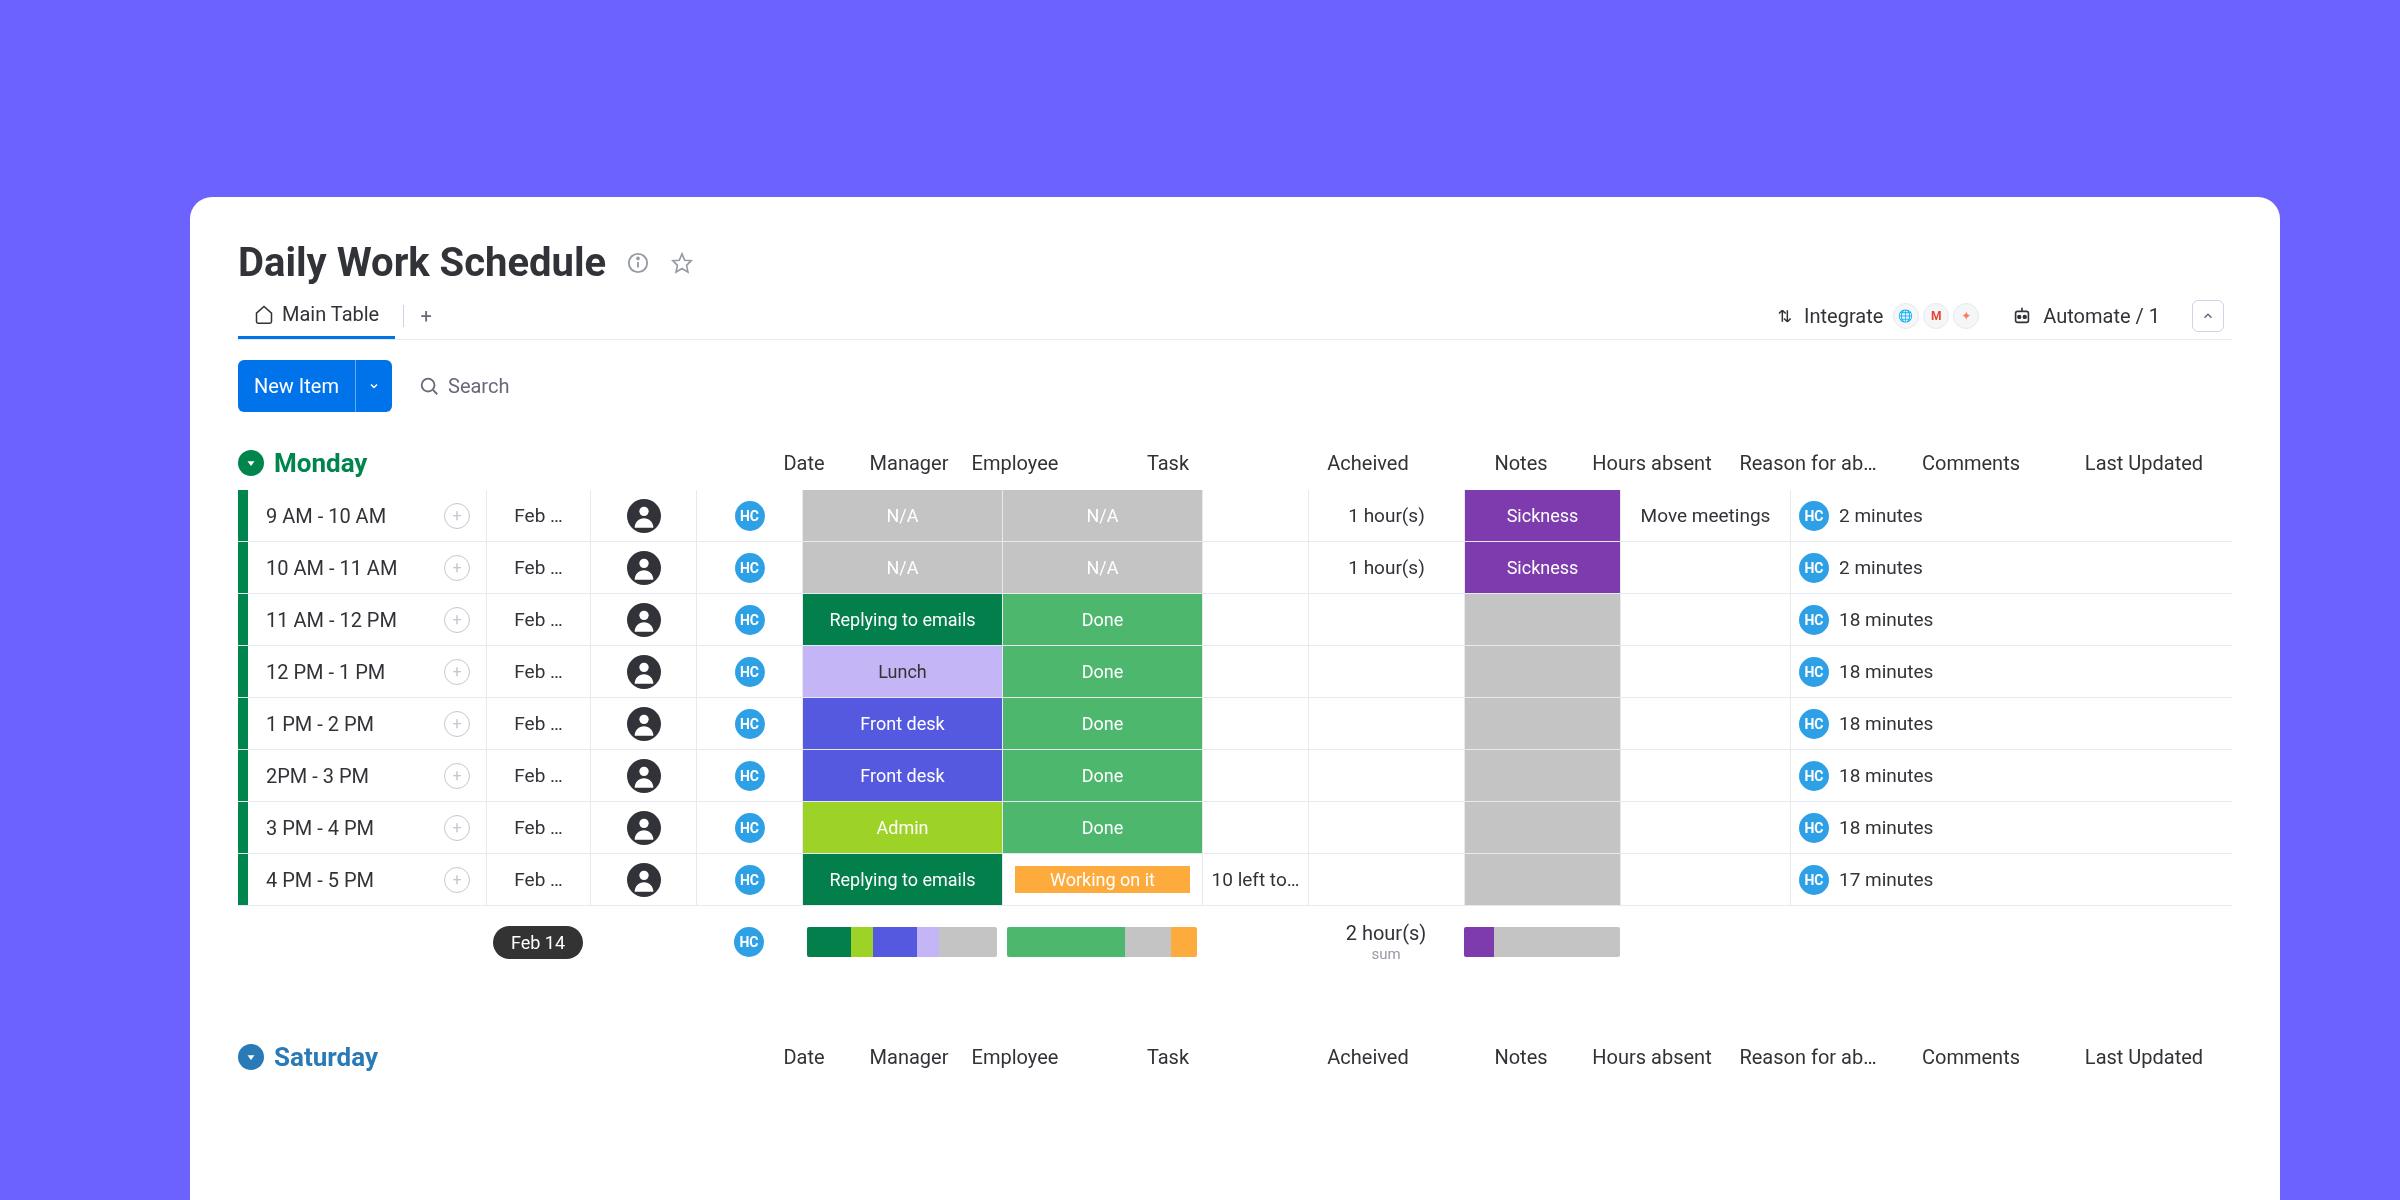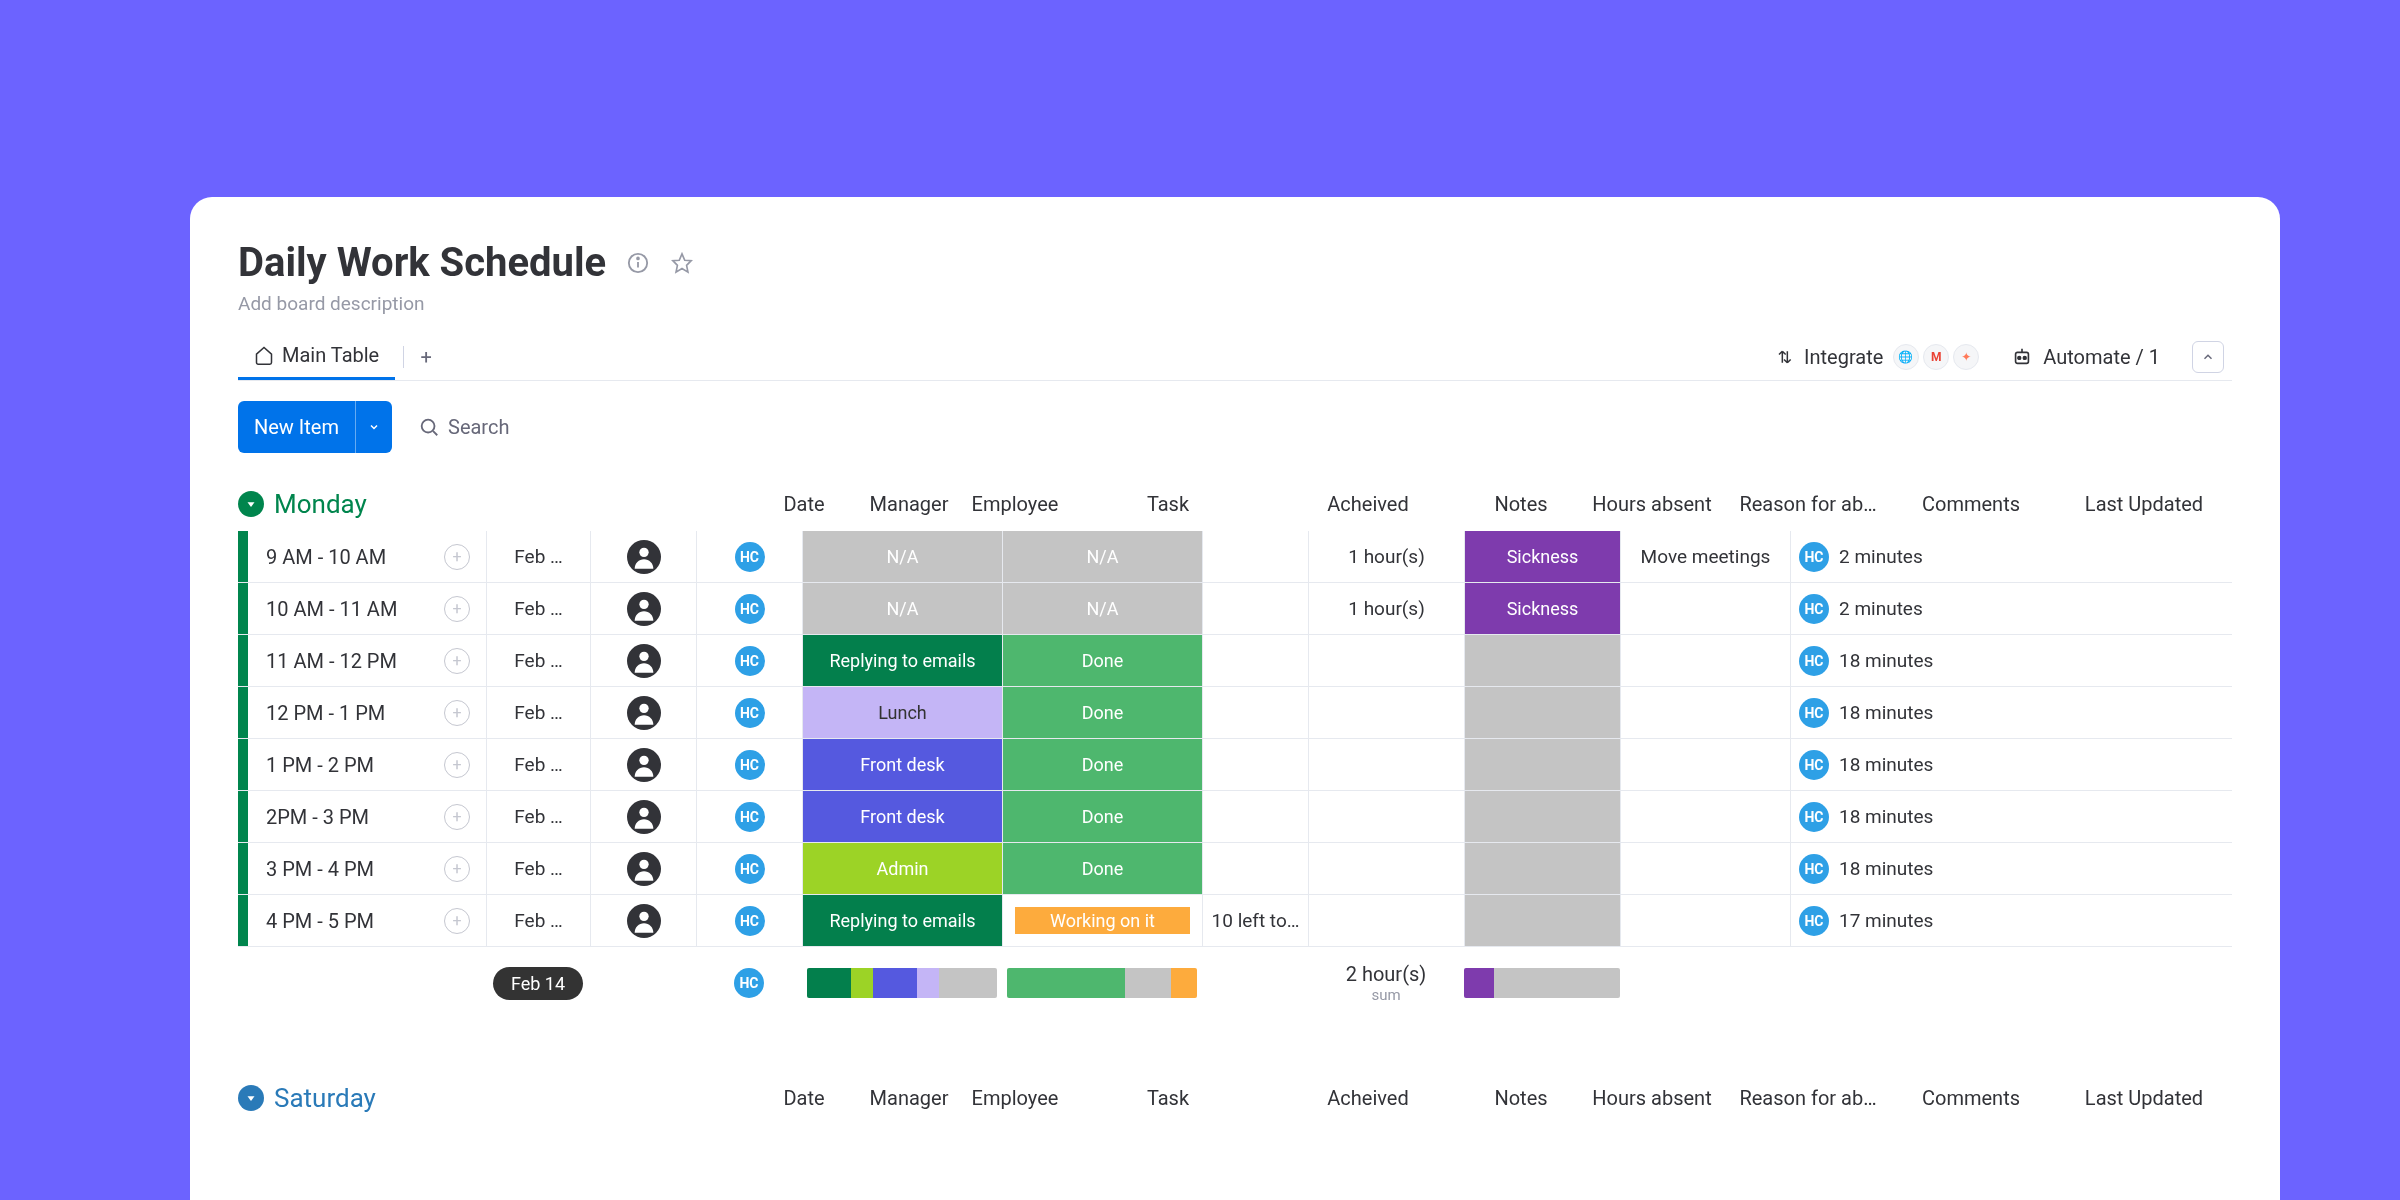--- a/index.html
+++ b/index.html
@@ -19,21 +19,21 @@
 .int-chip{width:26px;height:26px;border-radius:50%;background:#f5f6f8;border:1px solid #e6e9ef;display:flex;align-items:center;justify-content:center;font-size:12px}
 .collapse-btn{width:32px;height:32px;border-radius:6px;border:1px solid #d0d4e4;display:flex;align-items:center;justify-content:center;cursor:pointer;color:#676879}
 .toolbar{display:flex;align-items:center;gap:14px;padding:20px 0 28px 0}
 .new-item-btn{display:flex;align-items:stretch;background:#0073ea;color:#fff;border-radius:6px;overflow:hidden;font-size:20px;cursor:pointer}
 .new-item-btn .label{padding:14px 16px}
 .new-item-btn .caret{border-left:1px solid rgba(255,255,255,.4);padding:10px 12px;display:flex;align-items:center}
 .search-box{display:flex;align-items:center;gap:8px;color:#676879;font-size:20px;padding:8px 12px;cursor:pointer}
 .group{margin-top:8px}
 .group-header{display:flex;align-items:center;font-size:20px}
 .group-toggle{width:26px;height:26px;border-radius:50%;display:flex;align-items:center;justify-content:center;color:#fff;margin-right:10px;cursor:pointer}
-.group-name{font-size:26px;font-weight:400}
+.group-name{font-size:26px;font-weight:700}
 .columns{display:flex;margin-left:auto}
 .col-h{text-align:center;color:#323338;font-size:20px;white-space:nowrap;overflow:hidden;text-overflow:ellipsis;padding:0 4px}
 .c-item{width:248px}
 .c-date{width:104px}
 .c-manager{width:106px}
 .c-employee{width:106px}
 .c-task{width:200px}
 .c-ach{width:200px}
 .c-notes{width:106px}
 .c-hours{width:156px}
@@ -77,21 +77,20 @@
           <line x1="12" y1="11" x2="12" y2="17"></line>
           <circle cx="12" cy="7" r="1" fill="#9699a6"></circle>
         </svg>
     </div>
     <div class="star-icon">
       <svg width="22" height="22" viewBox="0 0 24 24" fill="none" stroke="#9699a6" stroke-width="1.8">
           <polygon points="12 2 15 9 22 9.5 17 14.5 18.5 22 12 18 5.5 22 7 14.5 2 9.5 9 9"></polygon>
         </svg>
     </div>
   </div>
-  <div class="description">Add board description</div>
 
   <div class="tabs-row">
     <div class="tab">
       <svg width="20" height="20" viewBox="0 0 24 24" fill="none" stroke="#323338" stroke-width="1.8">
           <path d="M3 11l9-8 9 8v10a2 2 0 0 1-2 2H5a2 2 0 0 1-2-2z"></path>
         </svg>
       <span>Main Table</span>
     </div>
     <div class="tab-divider"></div>
     <div class="add-tab">+</div>

